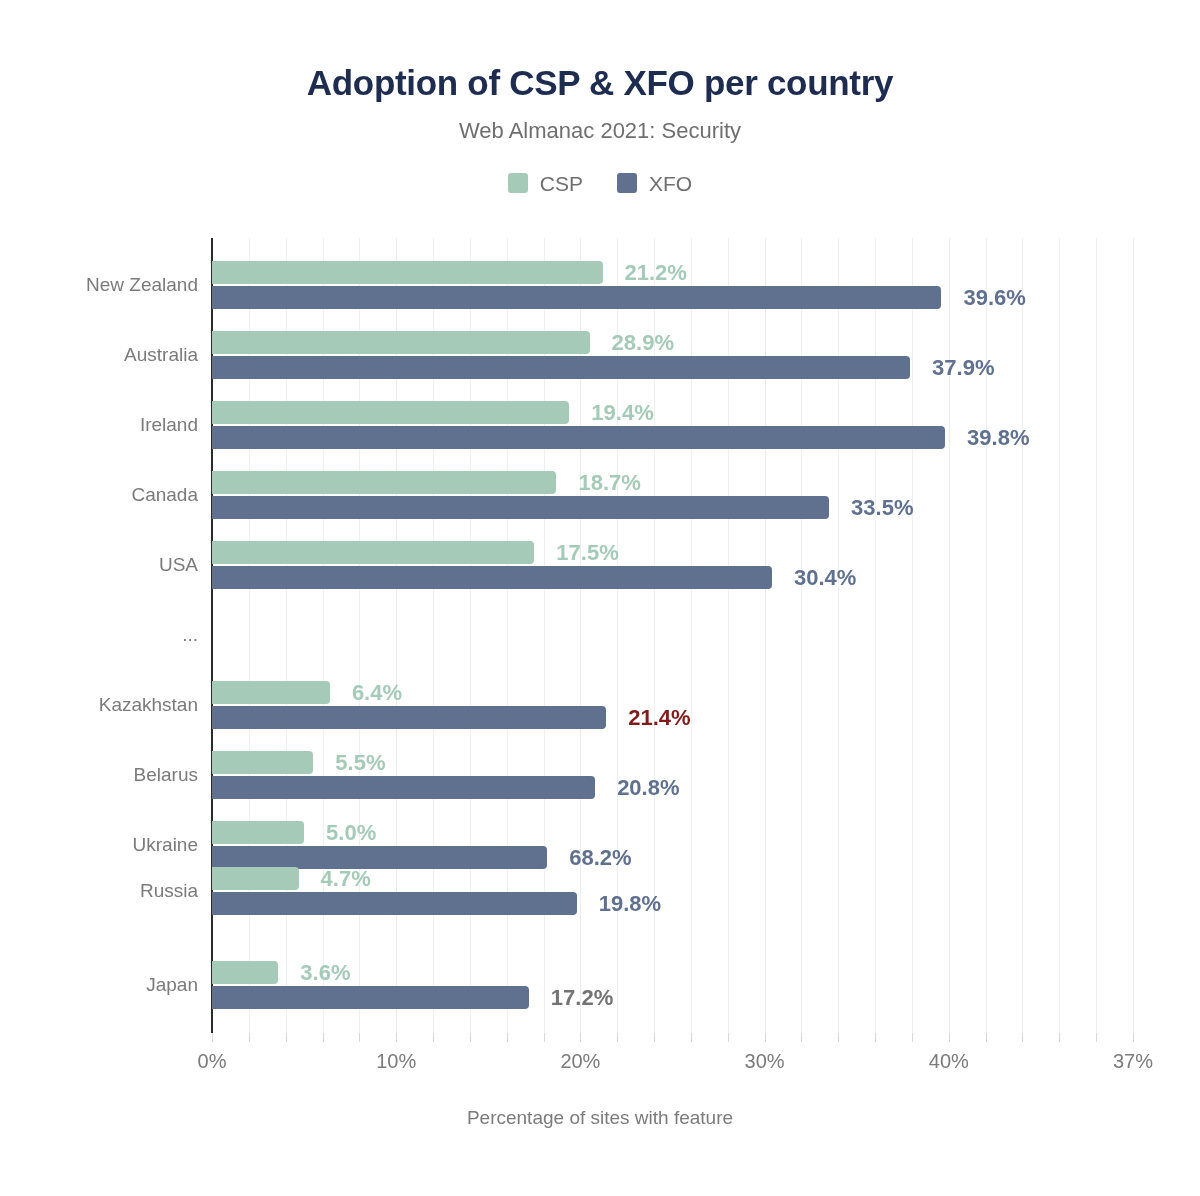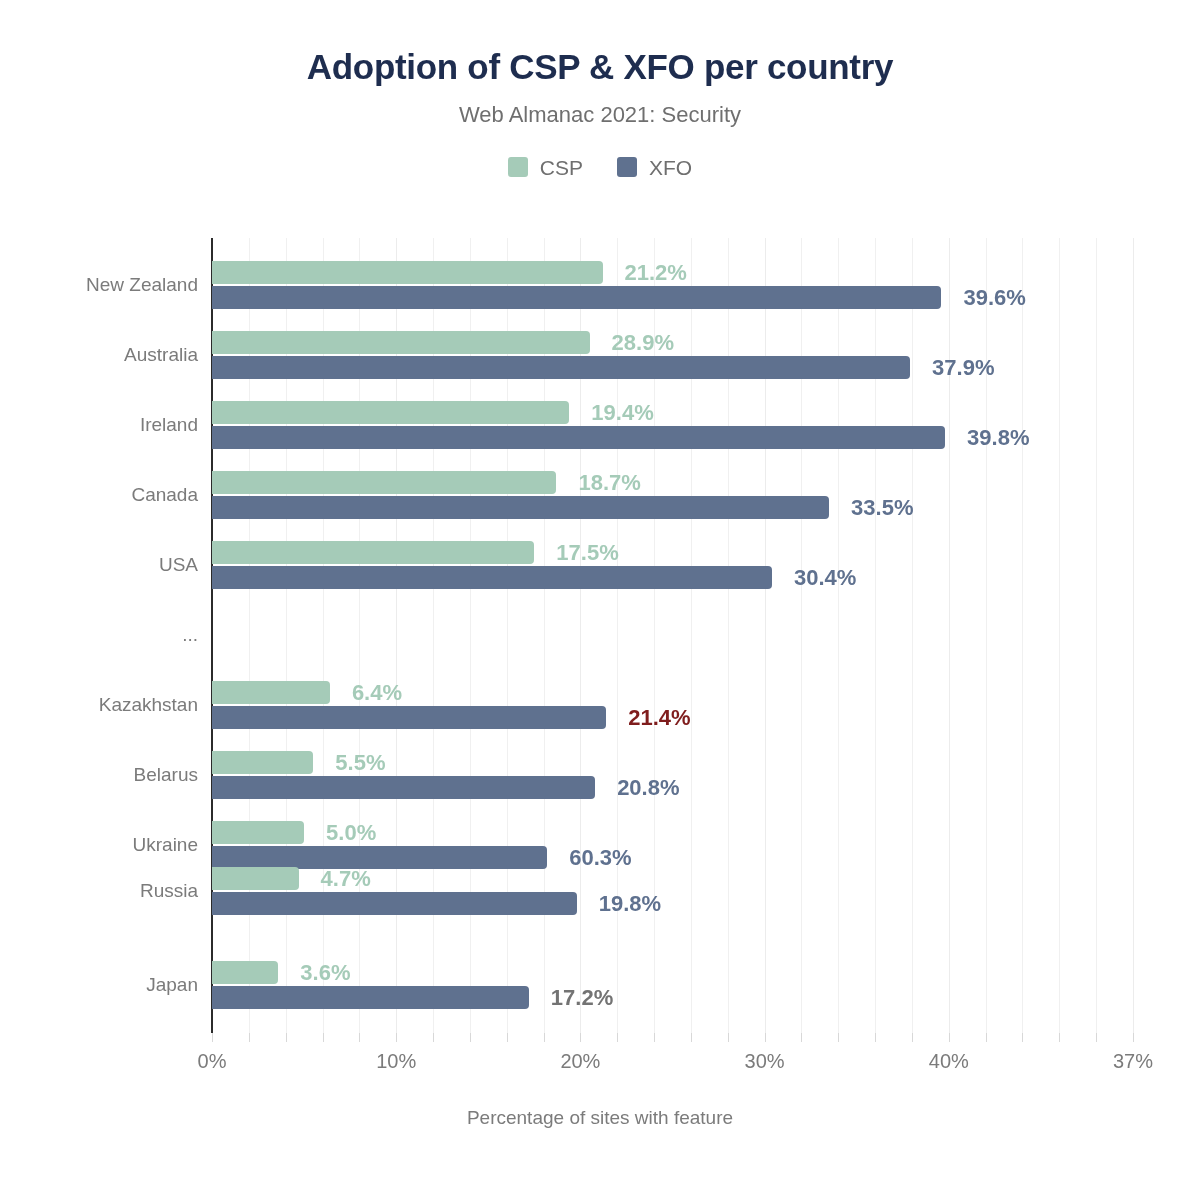--- a/index.html
+++ b/index.html
@@ -20,21 +20,21 @@
     width: 1200px;
     padding-top: 48px;
     text-align: center;
   }
   #chart-title {
     font-size: 35px;
     font-weight: bold;
     color: #1e2d4f;
     letter-spacing: -0.3px;
     line-height: 1.1;
-    margin: 0;
+    margin: 16px;
   }
   #chart-subtitle {
     font-size: 22px;
     color: #6f6f6f;
     margin-top: 16px;
     line-height: 1.1;
   }
 
   
   #chart-legend {
@@ -335,21 +335,21 @@
         </div>
         <div class="chart-row" style="top: 572px;">
           <div class="row-label">Ukraine</div>
           <div class="bars">
             <div class="bar-track csp">
               <div class="bar csp" style="width: 92.1px; background: rgb(165, 203, 184);"></div>
               <span class="bar-value csp" style="color: rgb(165, 203, 184); left: 114.1px;">5.0%</span>
             </div>
             <div class="bar-track xfo">
               <div class="bar xfo" style="width: 335.244px; background: rgb(95, 113, 143);"></div>
-              <span class="bar-value xfo" style="color: rgb(95, 113, 143); left: 357.244px;">60.3%</span>
+              <span class="bar-value xfo" style="color: rgb(95, 113, 143); left: 357.244px;">68.2%</span>
             </div>
           </div>
         </div>
         <div class="chart-row" style="top: 618px;">
           <div class="row-label">Russia</div>
           <div class="bars">
             <div class="bar-track csp">
               <div class="bar csp" style="width: 86.574px; background: rgb(165, 203, 184);"></div>
               <span class="bar-value csp" style="color: rgb(165, 203, 184); left: 108.574px;">4.7%</span>
             </div>

